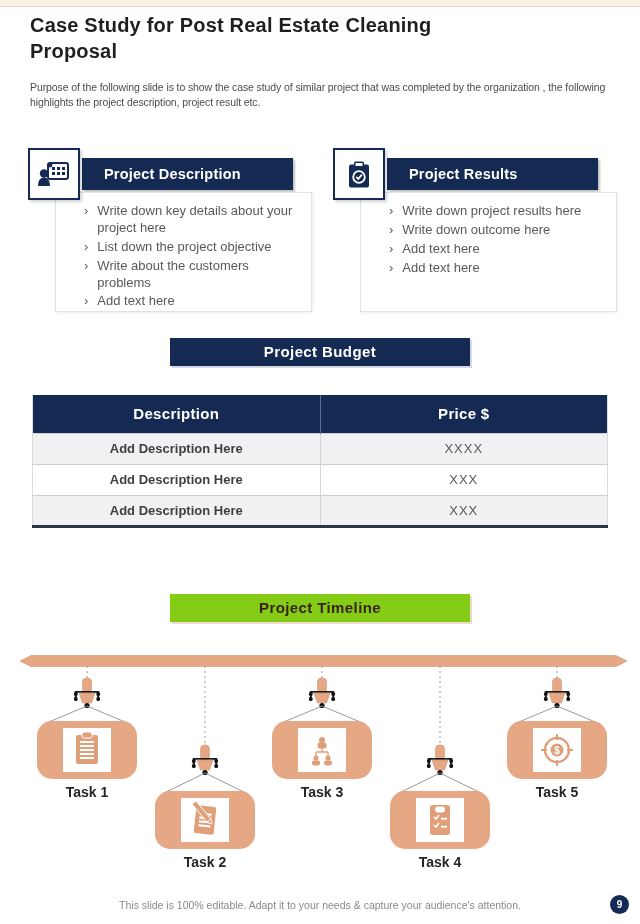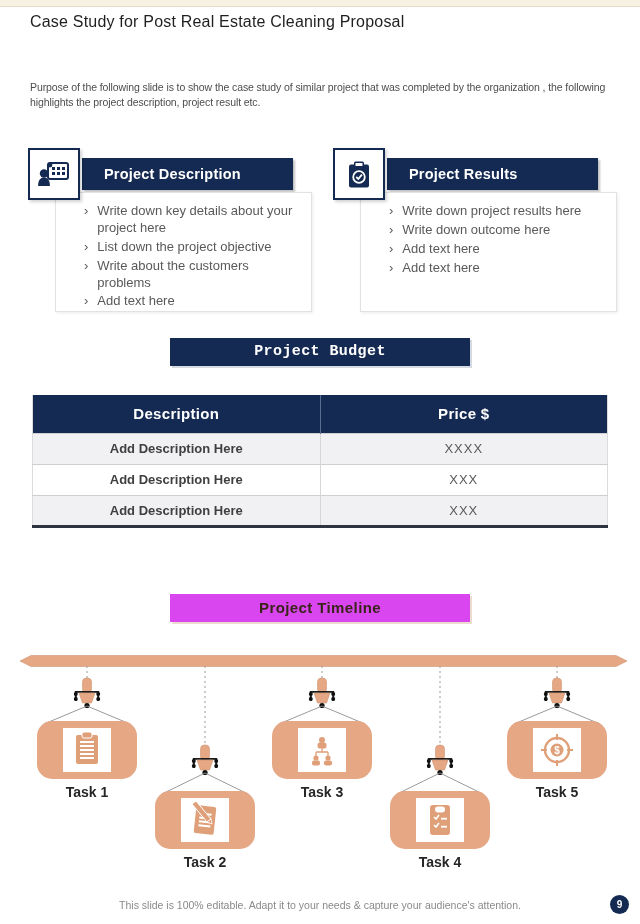--- a/index.html
+++ b/index.html
@@ -5,43 +5,43 @@
   * { margin:0; padding:0; box-sizing:border-box; }
   html,body { background:#ffffff; }
   body {
     width:640px; height:924px; position:relative; overflow:hidden;
     font-family:"Liberation Sans", sans-serif;
   }
   .top-band { position:absolute; top:0; left:0; width:640px; height:7px;
     background:#f8f1e3; border-bottom:1px solid #e9ddc6; }
 
   .title { position:absolute; left:30px; top:12px; width:440px;
-    font-size:16px; font-weight:normal; color:#1f1f1f; line-height:1.3; letter-spacing:.2px; }
+    font-size:20px; font-weight:bold; color:#1f1f1f; line-height:1.3; letter-spacing:.2px; }
   .purpose { position:absolute; left:30px; top:80px; width:585px;
     font-size:10.5px; color:#4d4d4d; line-height:1.42; letter-spacing:-.1px; }
 
   .section { position:absolute; top:148px; width:285px; height:166px; }
   #section-description { left:28px; } #section-results { left:333px; }
   .icon-box { position:absolute; left:0; top:0; width:52px; height:52px; background:#fff;
     border:2px solid #152A52; z-index:2; display:flex; align-items:center; justify-content:center;
     box-shadow:2px 2px 3px rgba(0,0,0,.18); }
   .section-bar { position:absolute; left:54px; top:10px; width:211px; height:32px;
     background:#152A52; color:#fff; font-size:14.5px; font-weight:bold; line-height:32px;
     padding-left:22px; letter-spacing:.2px; box-shadow:2px 2px 2px rgba(0,0,0,.25); }
   .section-body { position:absolute; left:27px; top:44px; width:257px; height:120px;
     background:#fff; border:1px solid #e2e2e2; box-shadow:1px 1px 3px rgba(0,0,0,.08);
     padding:10px 8px 6px 28px; }
   ul.blist { list-style:none; }
   ul.blist li { display:flex; gap:9px; font-size:13px; line-height:1.3; color:#595959; margin-bottom:2px; }
   .mk { flex:0 0 auto; }
 
   .banner { position:absolute; left:170px; width:300px; height:28px; line-height:28px;
     text-align:center; font-weight:bold; font-size:15px; letter-spacing:.4px; }
-  #budget-banner { top:338px; background:#152A52; color:#ffffff; box-shadow:2px 2px 0 #d5d9e2;font-family:Liberation Mono, monospace; }
-  #timeline-banner { top:594px; background:#d946ef; color:#3a241a; box-shadow:2px 2px 0 #ecdccd; }
+  #budget-banner { top:338px; background:#152A52; color:#ffffff; box-shadow:2px 2px 0 #d5d9e2; }
+  #timeline-banner { top:594px; background:#84cc16; color:#3a241a; box-shadow:2px 2px 0 #ecdccd; }
 
   table.budget { position:absolute; left:32px; top:395px; width:576px; border-collapse:collapse;
     border-left:1px solid #dcdcdc; border-right:1px solid #dcdcdc; border-bottom:3px solid #2e3442; }
   table.budget th { width:50%; background:#152A52; color:#fff; font-size:15px; font-weight:bold;
     height:38px; text-align:center; letter-spacing:.3px; }
   table.budget th.col-price { border-left:1px solid #5b6e92; }
   table.budget td { height:31px; text-align:center; font-size:13px; border-top:1px solid #cfcfcf; }
   table.budget td.col-price { border-left:1px solid #d6d6d6; color:#595959; letter-spacing:1px; }
   table.budget td.col-desc { font-weight:bold; color:#3f3f3f; }
   table.budget tr.stripe td { background:#f1f1f3; }

